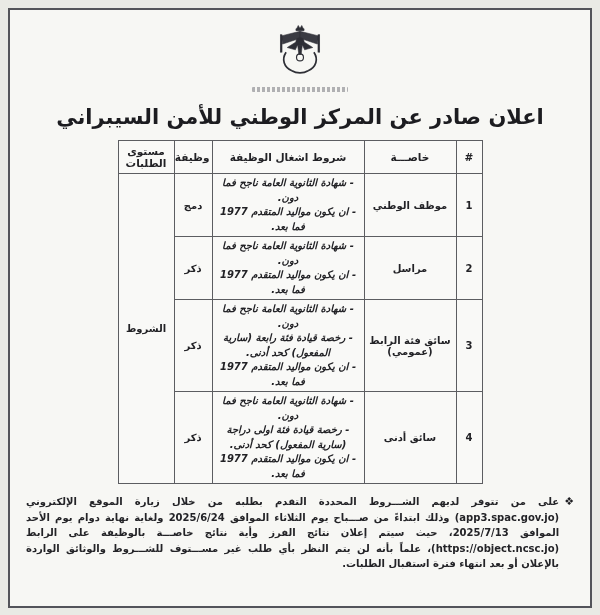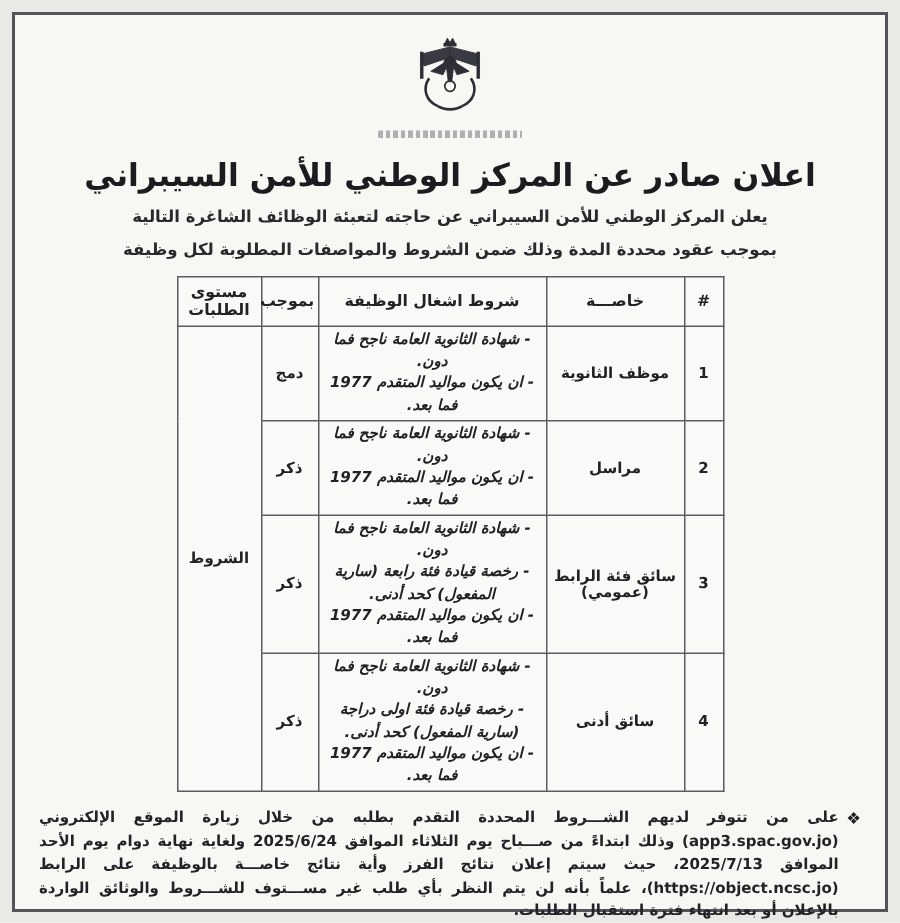--- a/index.html
+++ b/index.html
@@ -102,44 +102,42 @@
 
         <path d="M26 48 C18 60 22 74 36 80" fill="none" stroke-width="3"></path>
         <path d="M74 48 C82 60 78 74 64 80" fill="none" stroke-width="3"></path>
         <path d="M36 80 C44 85 56 85 64 80" fill="none" stroke-width="3"></path>
       </g>
     </svg>
     <div class="emblem-caption"></div>
   </div>
 
   <div class="title">اعلان صادر عن المركز الوطني للأمن السيبراني</div>
-  <div class="subtitle">يعلن المركز الوطني للأمن السيبراني عن حاجته لتعبئة الوظائف الشاغرة التالية</div>
-  <div class="subtitle">بموجب عقود محددة المدة وذلك ضمن الشروط والمواصفات المطلوبة لكل وظيفة</div>
 
   <table class="jobs">
     <colgroup>
       <col class="c-num">
         <col class="c-job">
         <col class="c-cond">
         <col class="c-gender">
         <col class="c-comp">
     </colgroup>
     <thead>
       <tr>
         <th>#</th>
         <th>خاصـــة</th>
         <th>شروط اشغال الوظيفة</th>
-        <th>بموجب</th>
+        <th>وظيفة</th>
         <th>مستوى الطلبات</th>
       </tr>
     </thead>
     <tbody>
       <tr>
         <td class="num">1</td>
-        <td>موظف الثانوية</td>
+        <td>موظف الوطني</td>
         <td class="cond pre">- شهادة الثانوية العامة ناجح فما دون.
 - ان يكون مواليد المتقدم 1977 فما بعد.</td>
         <td>دمج</td>
         <td rowspan="4">الشروط</td>
       </tr>
       <tr>
         <td class="num">2</td>
         <td>مراسل</td>
         <td class="cond pre">- شهادة الثانوية العامة ناجح فما دون.
 - ان يكون مواليد المتقدم 1977 فما بعد.</td>

